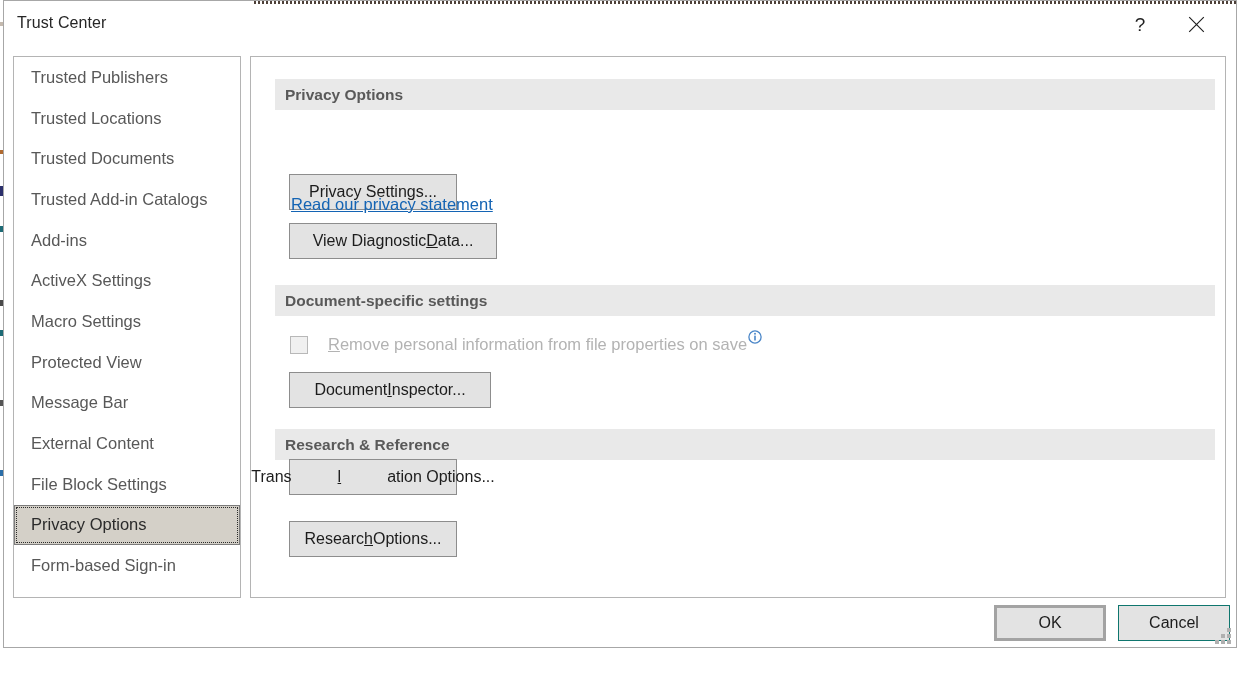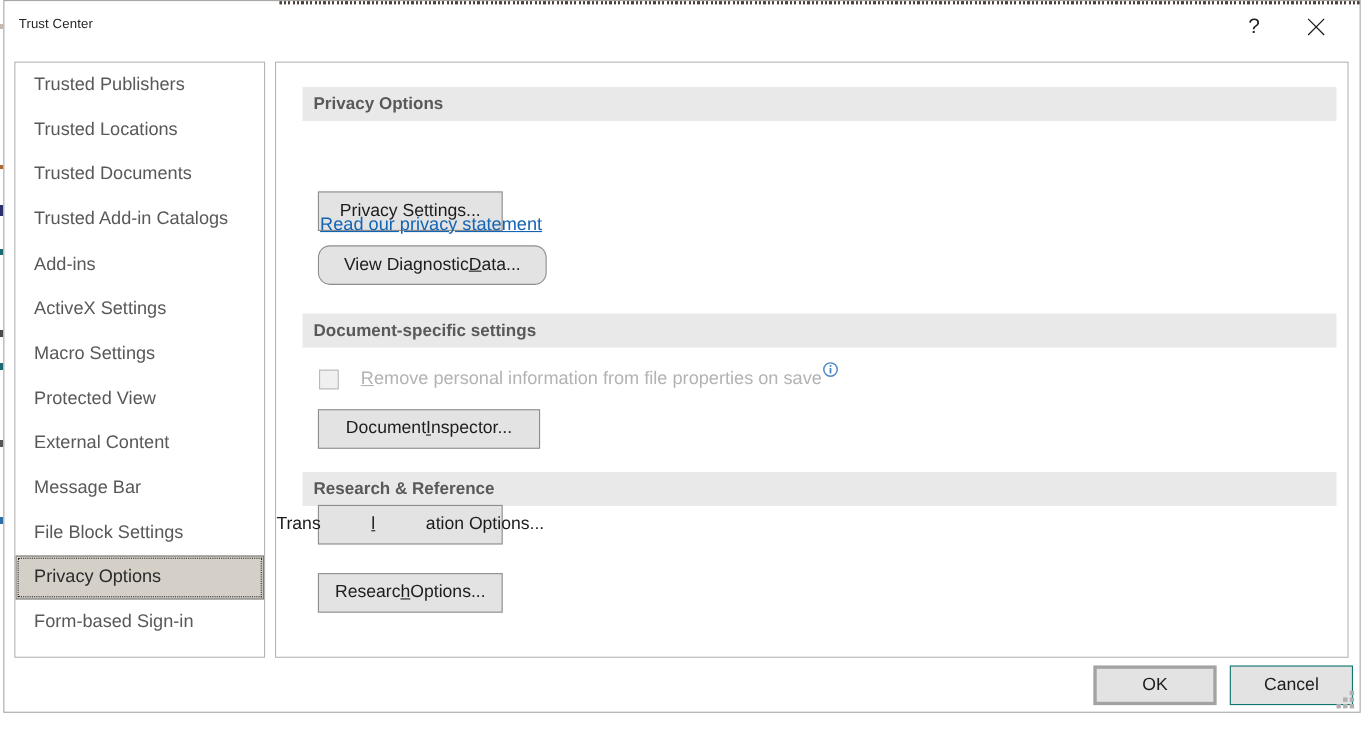--- a/index.html
+++ b/index.html
@@ -80,21 +80,21 @@
     position: absolute;
     left: 0; top: 0;
     width: 100%;
     height: 47px;
     box-sizing: border-box;
   }
   .title-text {
     position: absolute;
     left: 13px;
     top: 13px;
-    font-size: 12px;
+    font-size: 16px;
     color: #262626;
     letter-spacing: .1px;
     white-space: nowrap;
   }
   .win-btn {
     position: absolute;
     top: 7px;
     width: 36px;
     height: 32px;
     display: flex;
@@ -342,24 +342,24 @@
       <div class="side-item">
         <span>ActiveX Settings</span>
       </div>
       <div class="side-item">
         <span>Macro Settings</span>
       </div>
       <div class="side-item">
         <span>Protected View</span>
       </div>
       <div class="side-item">
+        <span>Message Bar</span>
+      </div>
+      <div class="side-item">
         <span>External Content</span>
-      </div>
-      <div class="side-item">
-        <span>Message Bar</span>
       </div>
       <div class="side-item">
         <span>File Block Settings</span>
       </div>
       <div class="side-item selected">
         <span class="sel-focus"></span>
         <span>Privacy Options</span>
       </div>
       <div class="side-item">
         <span>Form-based Sign-in</span>
@@ -367,21 +367,21 @@
     </div>
 
     <div class="content">
 
       <div class="section-head" style="top:22px;">Privacy Options</div>
 
       <div class="pbtn" style="left:38px; top:73px; width:168px;margin-top:44px;">Privacy Settings...</div>
 
       <div class="hlink" style="left:40px; top:138px;">Read our privacy statement</div>
 
-      <div class="pbtn" style="left:38px; top:166px; width:208px;border-radius:11px;">
+      <div class="pbtn" style="left:38px; top:166px; width:208px;">
         <span>View Diagnostic </span>
           <u>D</u>
           <span>ata...</span>
       </div>
 
       <div class="section-head" style="top:228px;">Document-specific settings</div>
 
       <div class="cbrow" style="left:39px; top:278px;">
         <span class="cbox"></span>
         <span class="cblabel"><u>R</u><span>emove personal information from file properties on save</span><span class="info-ico"><svg width="14" height="14" viewBox="0 0 14 14">

